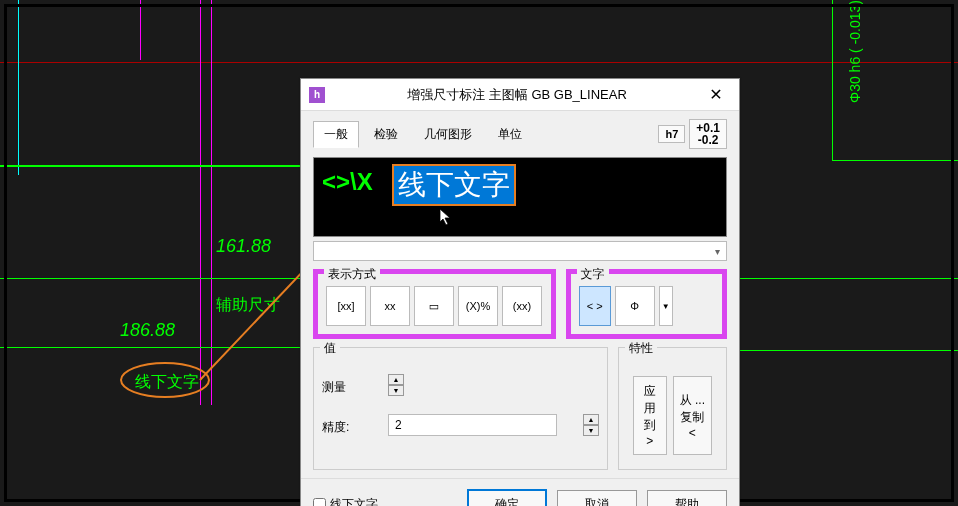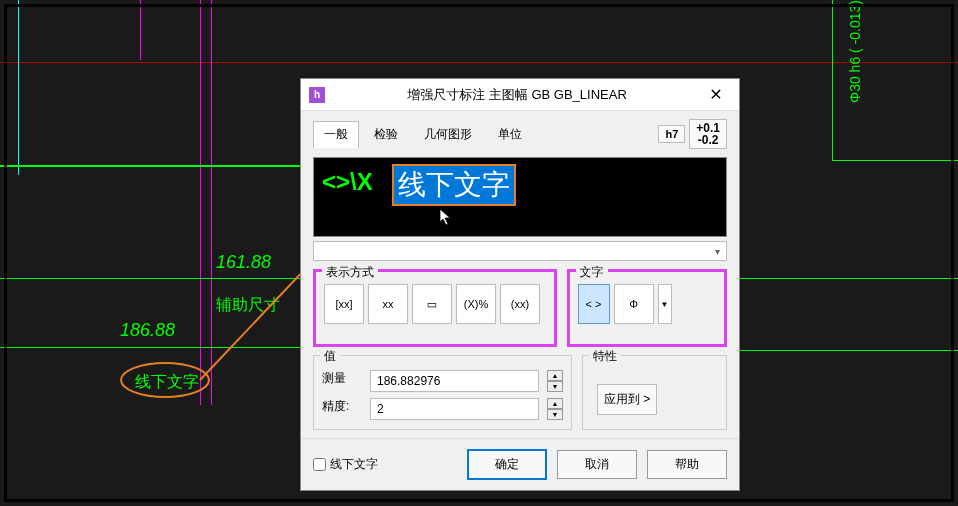--- a/index.html
+++ b/index.html
@@ -91,22 +91,22 @@
     }
     .preview-dd {
       margin: 0 12px 8px;
       height: 20px;
       background: #fff; border: 1px solid #bbb;
       display: flex; justify-content: flex-end; align-items: center;
       padding: 0 6px; font-size: 10px; color: #666;
     }
     .groups { display: flex; padding: 0 12px 8px; gap: 10px; }
     .group {
-      border: 3px solid #d946ef;
-      padding: 6px 8px 20px;
+      border: 5px solid #d946ef;
+      padding: 6px 8px 8px;
       position: relative;
     }
     .group-label {
       position: absolute; top: -8px; left: 6px;
       background: #f0f0f0; padding: 0 4px; font-size: 12px;
     }
     .g-display { flex: 1.6; }
     .g-text { flex: 1; }
     .btn-row { display: flex; gap: 4px; margin-top: 6px; }
     .icon-btn {
@@ -114,21 +114,21 @@
       width: 40px; height: 40px;
       font-size: 11px; cursor: pointer;
       display: flex; align-items: center; justify-content: center;
     }
     .icon-btn.sm { width: 32px; }
     .icon-btn.sel { background: #cde6ff; border-color: #5a9ad6; }
     .dd-arrow { width: 14px; font-size: 8px; }
     .groups2 { display: flex; padding: 0 12px 8px; gap: 10px; }
     .g-value { flex: 1.6; border: 1px solid #ccc; padding: 8px; position: relative; }
     .g-prop { flex: 1; border: 1px solid #ccc; padding: 14px; position: relative; display: flex; flex-direction: row; gap: 6px; }
-    .val-row { display: flex; align-items: flex-start; gap: 8px; margin-top: 6px; }
+    .val-row { display: flex; align-items: flex-end; gap: 26px; margin-top: 18px; }
     .val-row label { width: 40px; }
     .val-input {
       flex: 1; border: 1px solid #bbb; background: #fff;
       padding: 3px 6px; font-size: 12px;
     }
     .spinner { display: flex; flex-direction: column; }
     .spinner button { width: 16px; height: 11px; font-size: 7px; border: 1px solid #999; background: #eee; padding: 0; line-height: 1; }
     .prop-btn {
       border: 1px solid #bbb; background: #f8f8f8;
       padding: 6px; font-size: 12px; cursor: pointer; margin-top: 14px;
@@ -159,21 +159,21 @@
   <div class="vline" style="left:140px; background:#f0f; top:0; height:60px"></div>
   <div class="vline" style="left:832px; background:#0f0; top:0; height:160px"></div>
 
   <div class="green-line" style="left:0; top:165px; width:300px; height:2px"></div>
   <div class="green-line" style="left:0; top:278px; width:300px; height:1px"></div>
   <div class="green-line" style="left:0; top:347px; width:300px; height:1px"></div>
   <div class="green-line" style="left:832px; top:160px; width:126px; height:1px"></div>
   <div class="green-line" style="left:740px; top:278px; width:218px; height:1px"></div>
   <div class="green-line" style="left:740px; top:350px; width:218px; height:1px"></div>
 
-  <div class="dim-text" style="left:216px; top:252px">161.88</div>
+  <div class="dim-text" style="left:216px; top:236px">161.88</div>
   <div class="aux-text" style="left:216px; top:295px">辅助尺寸</div>
   <div class="dim-text" style="left:120px; top:320px">186.88</div>
   <div class="aux-text" style="left:135px; top:372px">线下文字</div>
   <div class="ellipse-anno" style="left:120px; top:362px"></div>
   <div class="vert-dim" style="right:95px; top:0">Φ30 h6 ( -0.013)</div>
 
   <svg style="position:absolute; left:190px; top:180px; width:200px; height:210px">
     <line x1="10" y1="200" x2="190" y2="10" stroke="#e67e22" stroke-width="2"></line>
     <polygon points="190,10 178,28 186,12 172,20" fill="#e67e22"></polygon>
   </svg>
@@ -229,38 +229,38 @@
         <button class="icon-btn dd-arrow">▼</button>
       </div>
     </div>
   </div>
 
   <div class="groups2">
     <div class="g-value">
       <div class="group-label">值</div>
       <div class="val-row">
         <label>测量</label>
-        <input class="val-input" value="186.882976" style="">
         <div class="spinner">
           <button>▲</button>
           <button>▼</button>
         </div>
       </div>
       <div class="val-row">
         <label>精度:</label>
         <input class="val-input" value="2" style="">
         <div class="spinner">
           <button>▲</button>
           <button>▼</button>
         </div>
       </div>
     </div>
     <div class="g-prop">
       <div class="group-label">特性</div>
       <button class="prop-btn">应用到 &gt;</button>
+      <button class="prop-btn">从 ...复制 &lt;</button>
     </div>
   </div>
 
   <div class="dialog-footer">
     <label class="chk">
       <input type="checkbox" style="">
       <span>线下文字</span>
     </label>
     <div class="toolbar-spacer"></div>
     <button class="dlg-btn primary">确定</button>

